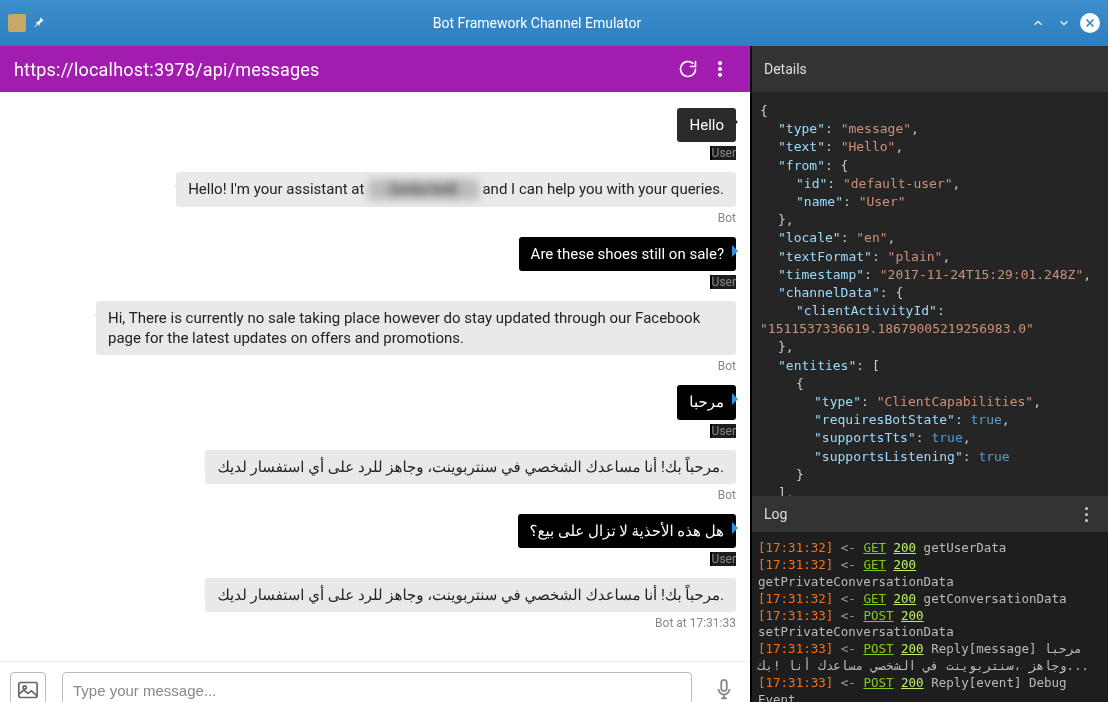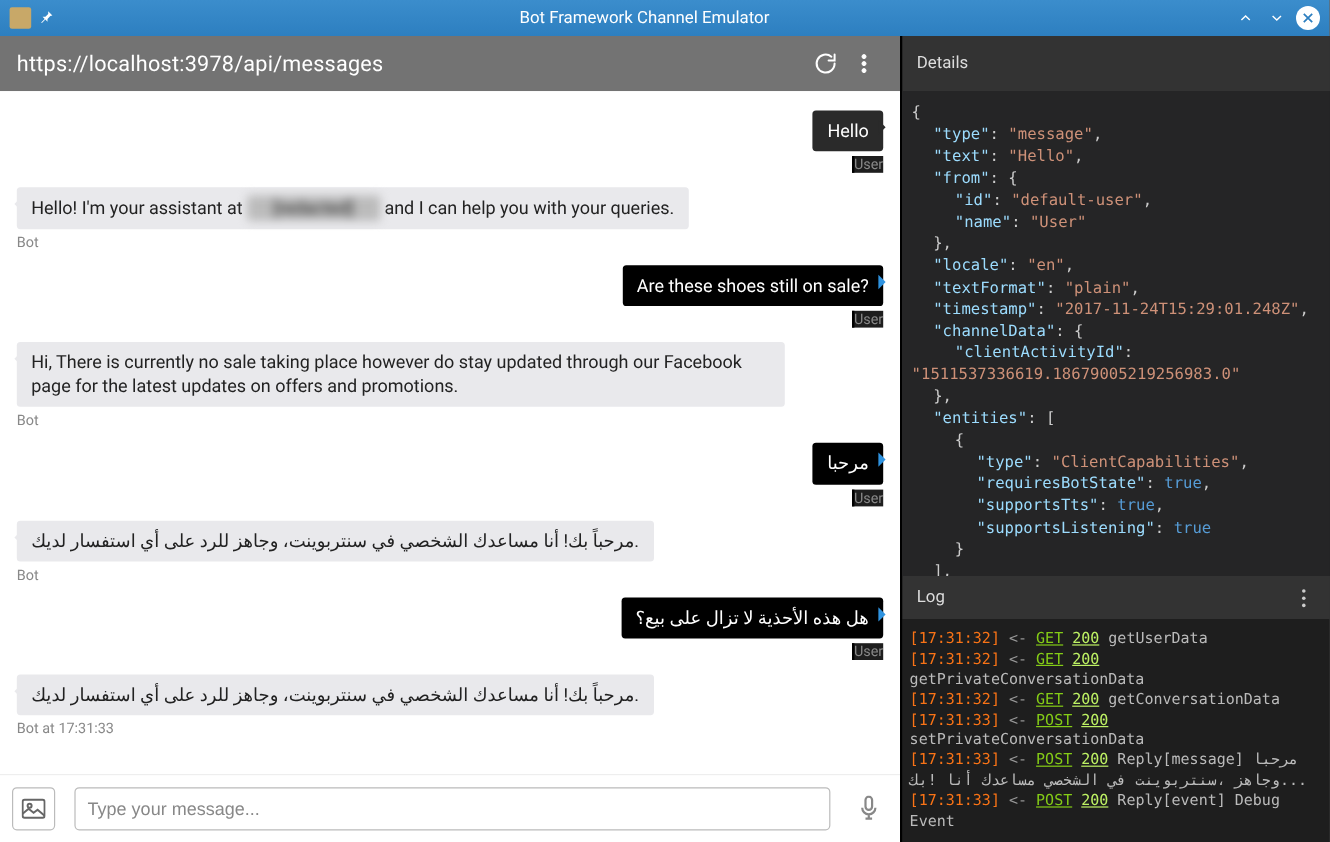--- a/index.html
+++ b/index.html
@@ -1,21 +1,21 @@
 <!DOCTYPE html>
 <html><head>
 <meta charset="utf-8">
 <style>
   * { box-sizing: border-box; margin: 0; padding: 0; }
   html, body { width: 1108px; height: 702px; overflow: hidden; font-family: -apple-system, BlinkMacSystemFont, "Segoe UI", Roboto, Arial, sans-serif; }
   body { background: #000; }
 
   
   .titlebar {
-    height: 30px;
+    height: 46px;
     background: linear-gradient(#3b8dcc, #2d7fc0);
     display: flex;
     align-items: center;
     color: #fff;
     padding-left: 8px;
     position: relative;
   }
   .titlebar .app-icon {
     width: 18px; height: 18px;
     background: #c8a868;
@@ -63,21 +63,21 @@
     display: flex;
     flex-direction: column;
     background: #1e1e1e;
     color: #ccc;
     border-left: 2px solid #000;
   }
 
   
   .urlbar {
     height: 46px;
-    background: #737373;
+    background: #a21caf;
     color: #fff;
     display: flex;
     align-items: center;
     padding: 0 14px;
   }
   .urlbar .url { flex: 1; font-size: 18px; letter-spacing: 0.2px; }
   .urlbar .icon-btn { width: 32px; height: 32px; display:flex; align-items:center; justify-content:center; cursor:pointer; }
   .urlbar .icon-btn svg { width: 20px; height: 20px; stroke: #fff; fill: none; }
   .urlbar .more svg { fill: #fff; }
 
@@ -86,21 +86,21 @@
     flex: 1;
     overflow-y: auto;
     padding: 16px 14px 6px 14px;
     background: #fff;
     display: flex;
     flex-direction: column;
     gap: 6px;
   }
   .msg-row { display:flex; flex-direction: column; }
   .msg-row.user { align-items: flex-end; }
-  .msg-row.bot  { align-items: flex-start; }
+  .msg-row.bot  { align-items: flex-end; }
   .bubble {
     max-width: 640px;
     padding: 7px 12px;
     font-size: 15px;
     line-height: 1.35;
     position: relative;
   }
   .bubble.user {
     background: #000000;
     color: #fff;

